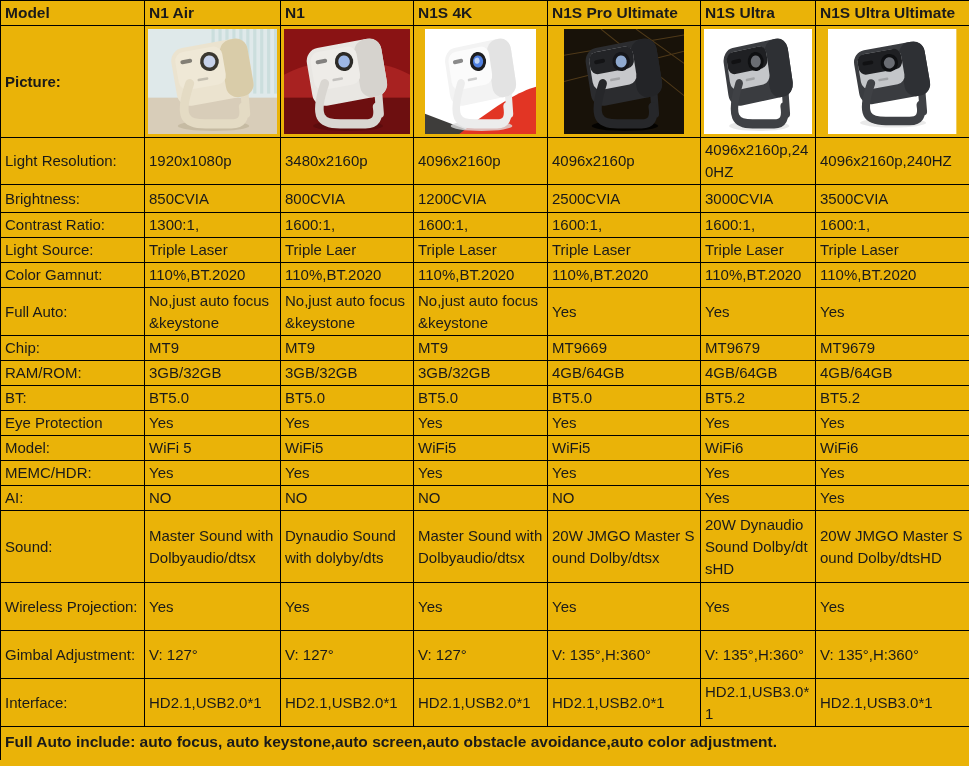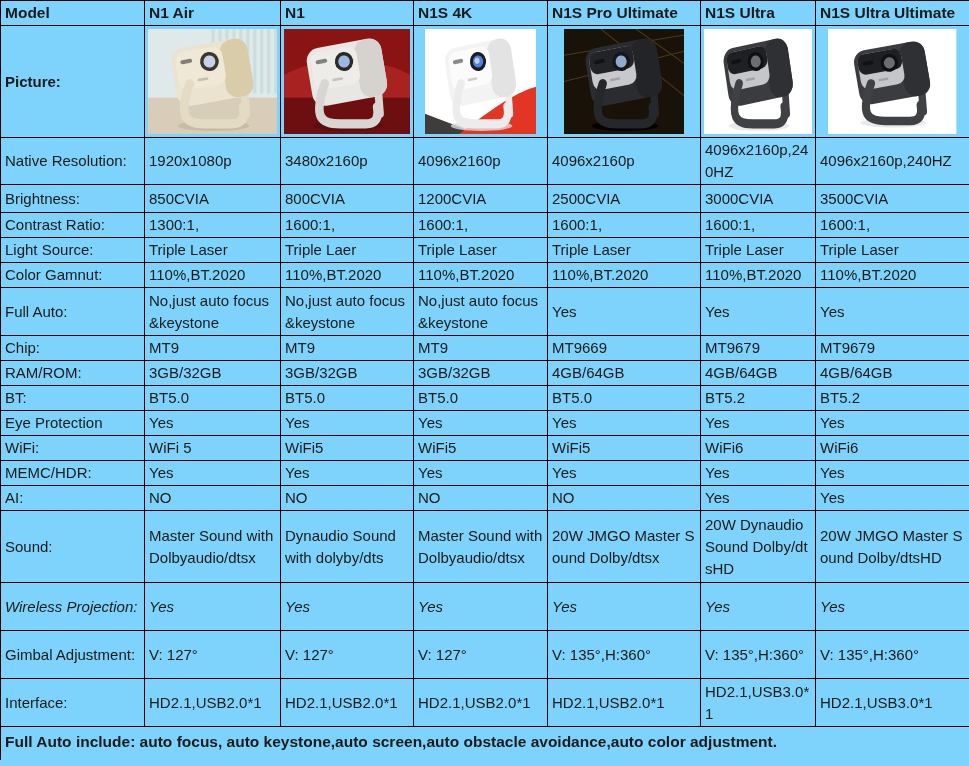--- a/index.html
+++ b/index.html
@@ -1,17 +1,17 @@
 <!DOCTYPE html>
 <html><head>
 <meta charset="utf-8">
 <style>
   html,body{margin:0;padding:0;background:#ffffff;}
   .sheet{
-    width:969px;height:766px;background:#7dd3fc;
+    width:969px;height:766px;background:#eab308;
     font-family:"Liberation Sans","DejaVu Sans",sans-serif;
     color:#1a1a1a;box-sizing:border-box;overflow:hidden;
   }
   table.spec{
     border-collapse:collapse;table-layout:fixed;width:969px;
   }
   table.spec th,table.spec td{
     border:1px solid #000;
     font-size:15px;
     padding:1px 3px 1px 4px;
@@ -177,21 +177,21 @@
                   <circle cx="64" cy="32" r="9.5" fill="#0f1012"></circle>
                   <circle cx="64" cy="32" r="6" fill="#6a6d73"></circle>
                   <rect x="49" y="47" width="11" height="2.5" rx="1" fill="rgba(0,0,0,0.18)"></rect>
                 </g>
                 <path d="M42,54 C30,88 38,94 58,94 L84,94 C95,94 98,88 96,77" stroke="#3f4145" stroke-width="9" stroke-linecap="round" fill="none"></path>
               </g>
             </svg></td>
       </tr>
 
     <tr style="height: 44px;">
-          <td class="lbl">Native Resolution:</td>
+          <td class="lbl">Light Resolution:</td>
           <td>1920x1080p</td>
           <td>3480x2160p</td>
           <td>4096x2160p</td>
           <td>4096x2160p</td>
           <td>4096x2160p,240HZ</td>
           <td>4096x2160p,240HZ</td>
         </tr>
         <tr style="height: 28px;">
           <td class="lbl">Brightness:</td>
           <td>850CVIA</td>
@@ -267,21 +267,21 @@
         <tr style="height: 24px; padding-left: 22px;">
           <td class="lbl">Eye Protection</td>
           <td>Yes</td>
           <td>Yes</td>
           <td>Yes</td>
           <td>Yes</td>
           <td>Yes</td>
           <td>Yes</td>
         </tr>
         <tr style="height: 24px;">
-          <td class="lbl">WiFi:</td>
+          <td class="lbl">Model:</td>
           <td>WiFi 5</td>
           <td>WiFi5</td>
           <td>WiFi5</td>
           <td>WiFi5</td>
           <td>WiFi6</td>
           <td>WiFi6</td>
         </tr>
         <tr style="height: 24px;">
           <td class="lbl">MEMC/HDR:</td>
           <td>Yes</td>
@@ -302,21 +302,21 @@
         </tr>
         <tr style="height: 72px;">
           <td class="lbl">Sound:</td>
           <td>Master Sound with Dolbyaudio/dtsx</td>
           <td>Dynaudio Sound with dolyby/dts</td>
           <td>Master Sound with Dolbyaudio/dtsx</td>
           <td>20W JMGO Master Sound Dolby/dtsx</td>
           <td>20W Dynaudio Sound Dolby/dtsHD</td>
           <td>20W JMGO Master Sound Dolby/dtsHD</td>
         </tr>
-        <tr style="height: 48px; font-style: italic;">
+        <tr style="height: 48px;">
           <td class="lbl">Wireless Projection:</td>
           <td>Yes</td>
           <td>Yes</td>
           <td>Yes</td>
           <td>Yes</td>
           <td>Yes</td>
           <td>Yes</td>
         </tr>
         <tr style="height: 48px;">
           <td class="lbl">Gimbal Adjustment:</td>

